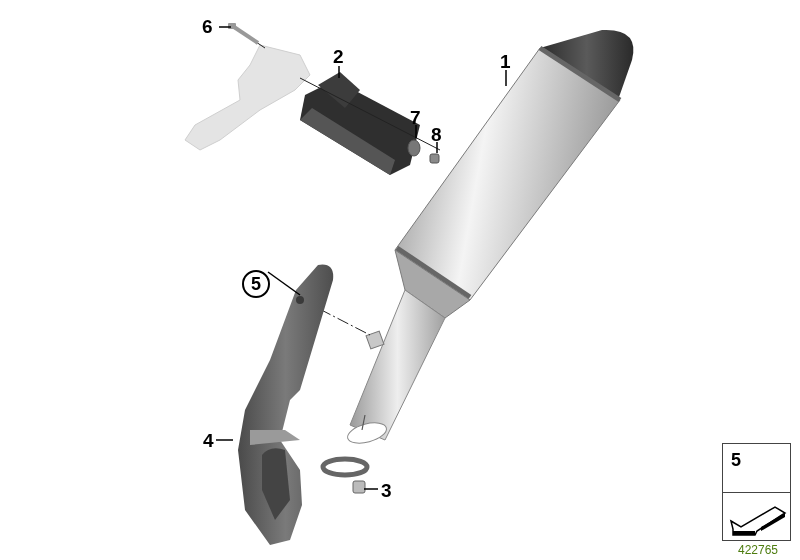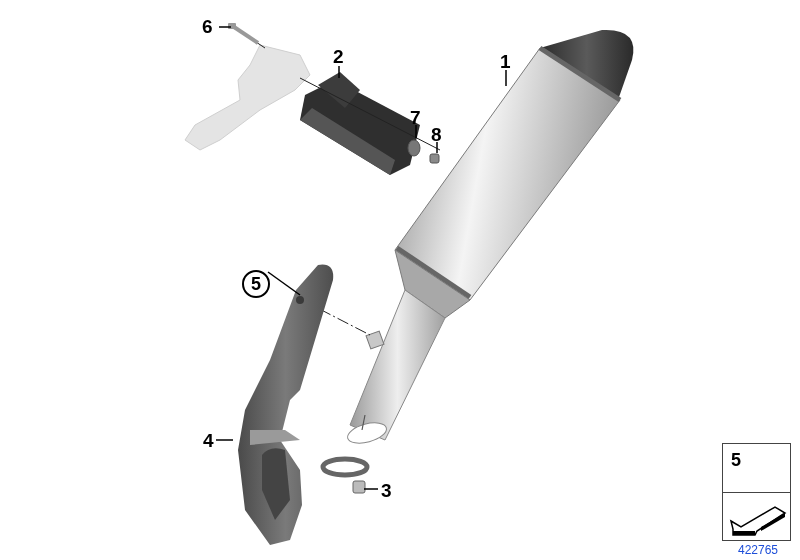--- a/index.html
+++ b/index.html
@@ -3,21 +3,21 @@
 <meta charset="utf-8">
 <style>
   html, body { margin: 0; padding: 0; background: #ffffff; }
   body { width: 800px; height: 560px; position: relative; overflow: hidden; font-family: "Liberation Sans", sans-serif; }
   .canvas { position: absolute; left: 0; top: 0; width: 800px; height: 560px; }
   .callout { position: absolute; font-family: "Liberation Sans", sans-serif; font-weight: bold; font-size: 19px; color: #000; line-height: 1; }
   .callout-circled { position: absolute; width: 28px; height: 28px; border: 2px solid #000; border-radius: 50%; box-sizing: border-box; text-align: center; line-height: 25px; font-weight: bold; font-size: 18px; background: #fff; }
   .legend-box { position: absolute; left: 722px; top: 443px; width: 69px; height: 98px; border: 1px solid #444; box-sizing: border-box; background: #fff; }
   .legend-row1 { position: absolute; left: 0; top: 0; width: 67px; height: 48px; border-bottom: 1px solid #444; }
   .legend-num { position: absolute; left: 8px; top: 6px; font-weight: bold; font-size: 18px; }
-  .diagram-id { position: absolute; left: 738px; top: 543px; font-size: 12px; color: #1d4ed8; }
+  .diagram-id { position: absolute; left: 738px; top: 543px; font-size: 12px; color: #4d7c0f; }
 </style>
 </head>
 <body>
 
 <div class="canvas">
   <svg width="800" height="560" viewBox="0 0 800 560" xmlns="http://www.w3.org/2000/svg">
     <defs>
       <linearGradient id="bodyGrad" x1="0" y1="0" x2="1" y2="0.2">
         <stop offset="0" stop-color="#8c8c8c"></stop>
         <stop offset="0.45" stop-color="#f4f4f4"></stop>

